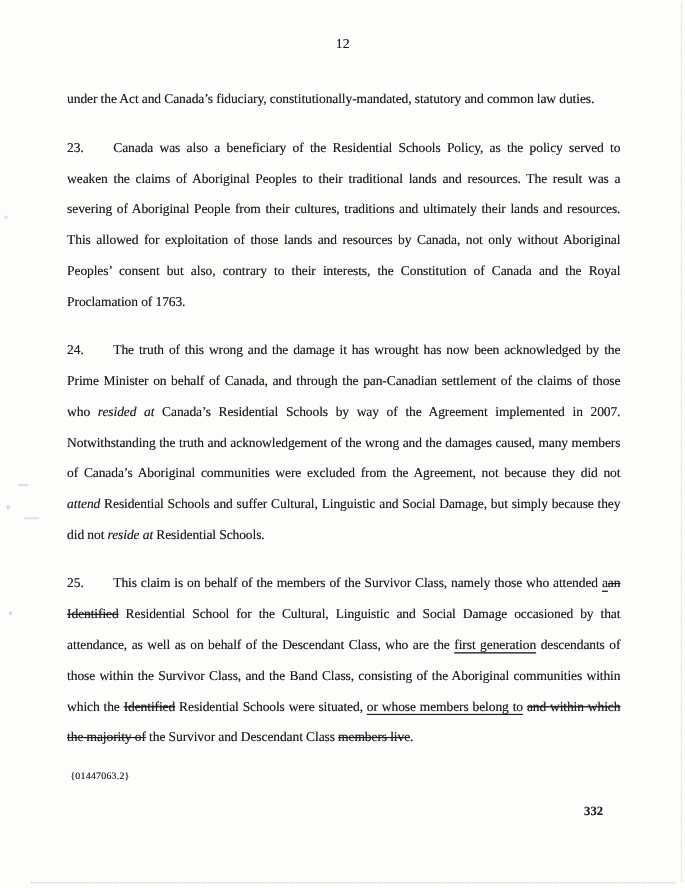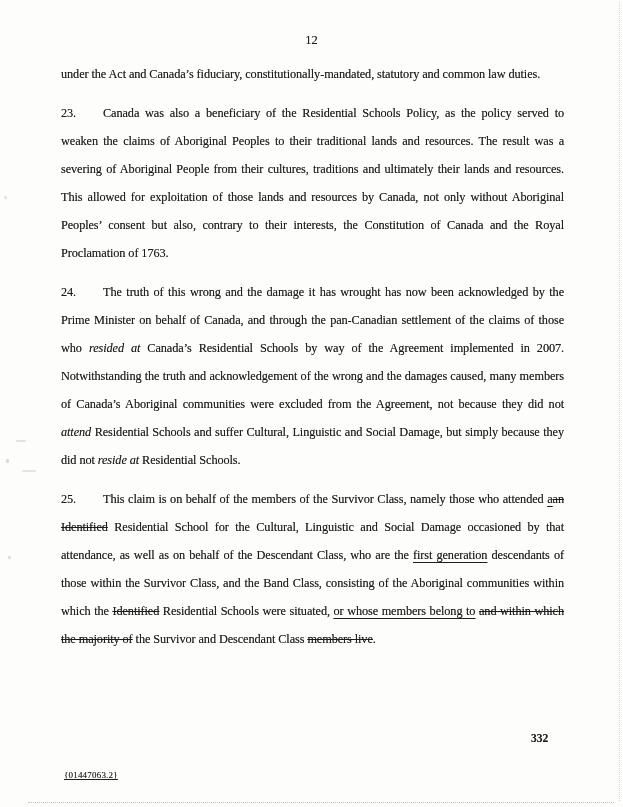--- a/index.html
+++ b/index.html
@@ -21,30 +21,29 @@
     text-align: center; font-size: 12.5px;
     text-shadow: 0 0 0.3px rgba(30,30,30,.55);
   }
   .doc-body {
     position: absolute; left: 61px; top: 60px; width: 503px;
     font-size: 12.3px; line-height: 28px;
     letter-spacing: -0.1px;
     text-align: justify;
     text-shadow: 0 0 0.3px rgba(30,30,30,.55);
   }
-  .doc-body p { margin: 0 0 11px 0; }
+  .doc-body p { margin: 16px 0 11px 0; }
   .para-num { display: inline-block; width: 42px; }
   .seg-italic { font-style: italic; }
   .seg-strike { text-decoration: line-through; text-decoration-thickness: 1px; }
   .seg-underline { text-decoration: underline; text-decoration-thickness: 1px; text-underline-offset: 2.5px; }
   .footer-doc-id {
-    position: absolute; left: 64px; top: 770px;
+    position: absolute; left: 64px; top: 700px;
     font-size: 9px; letter-spacing: 0.2px;
     text-shadow: 0 0 0.3px rgba(30,30,30,.5);
-    text-decoration: underline;
   }
   .footer-folio {
     position: absolute; left: 531px; top: 732px;
     font-size: 11.5px;
     text-shadow: 0 0 0.3px rgba(30,30,30,.5);
     font-weight: bold;
   }
   
   .scan-edge-right {
     position: absolute; top: 2px; right: 3px; height: 99%; width: 0;

